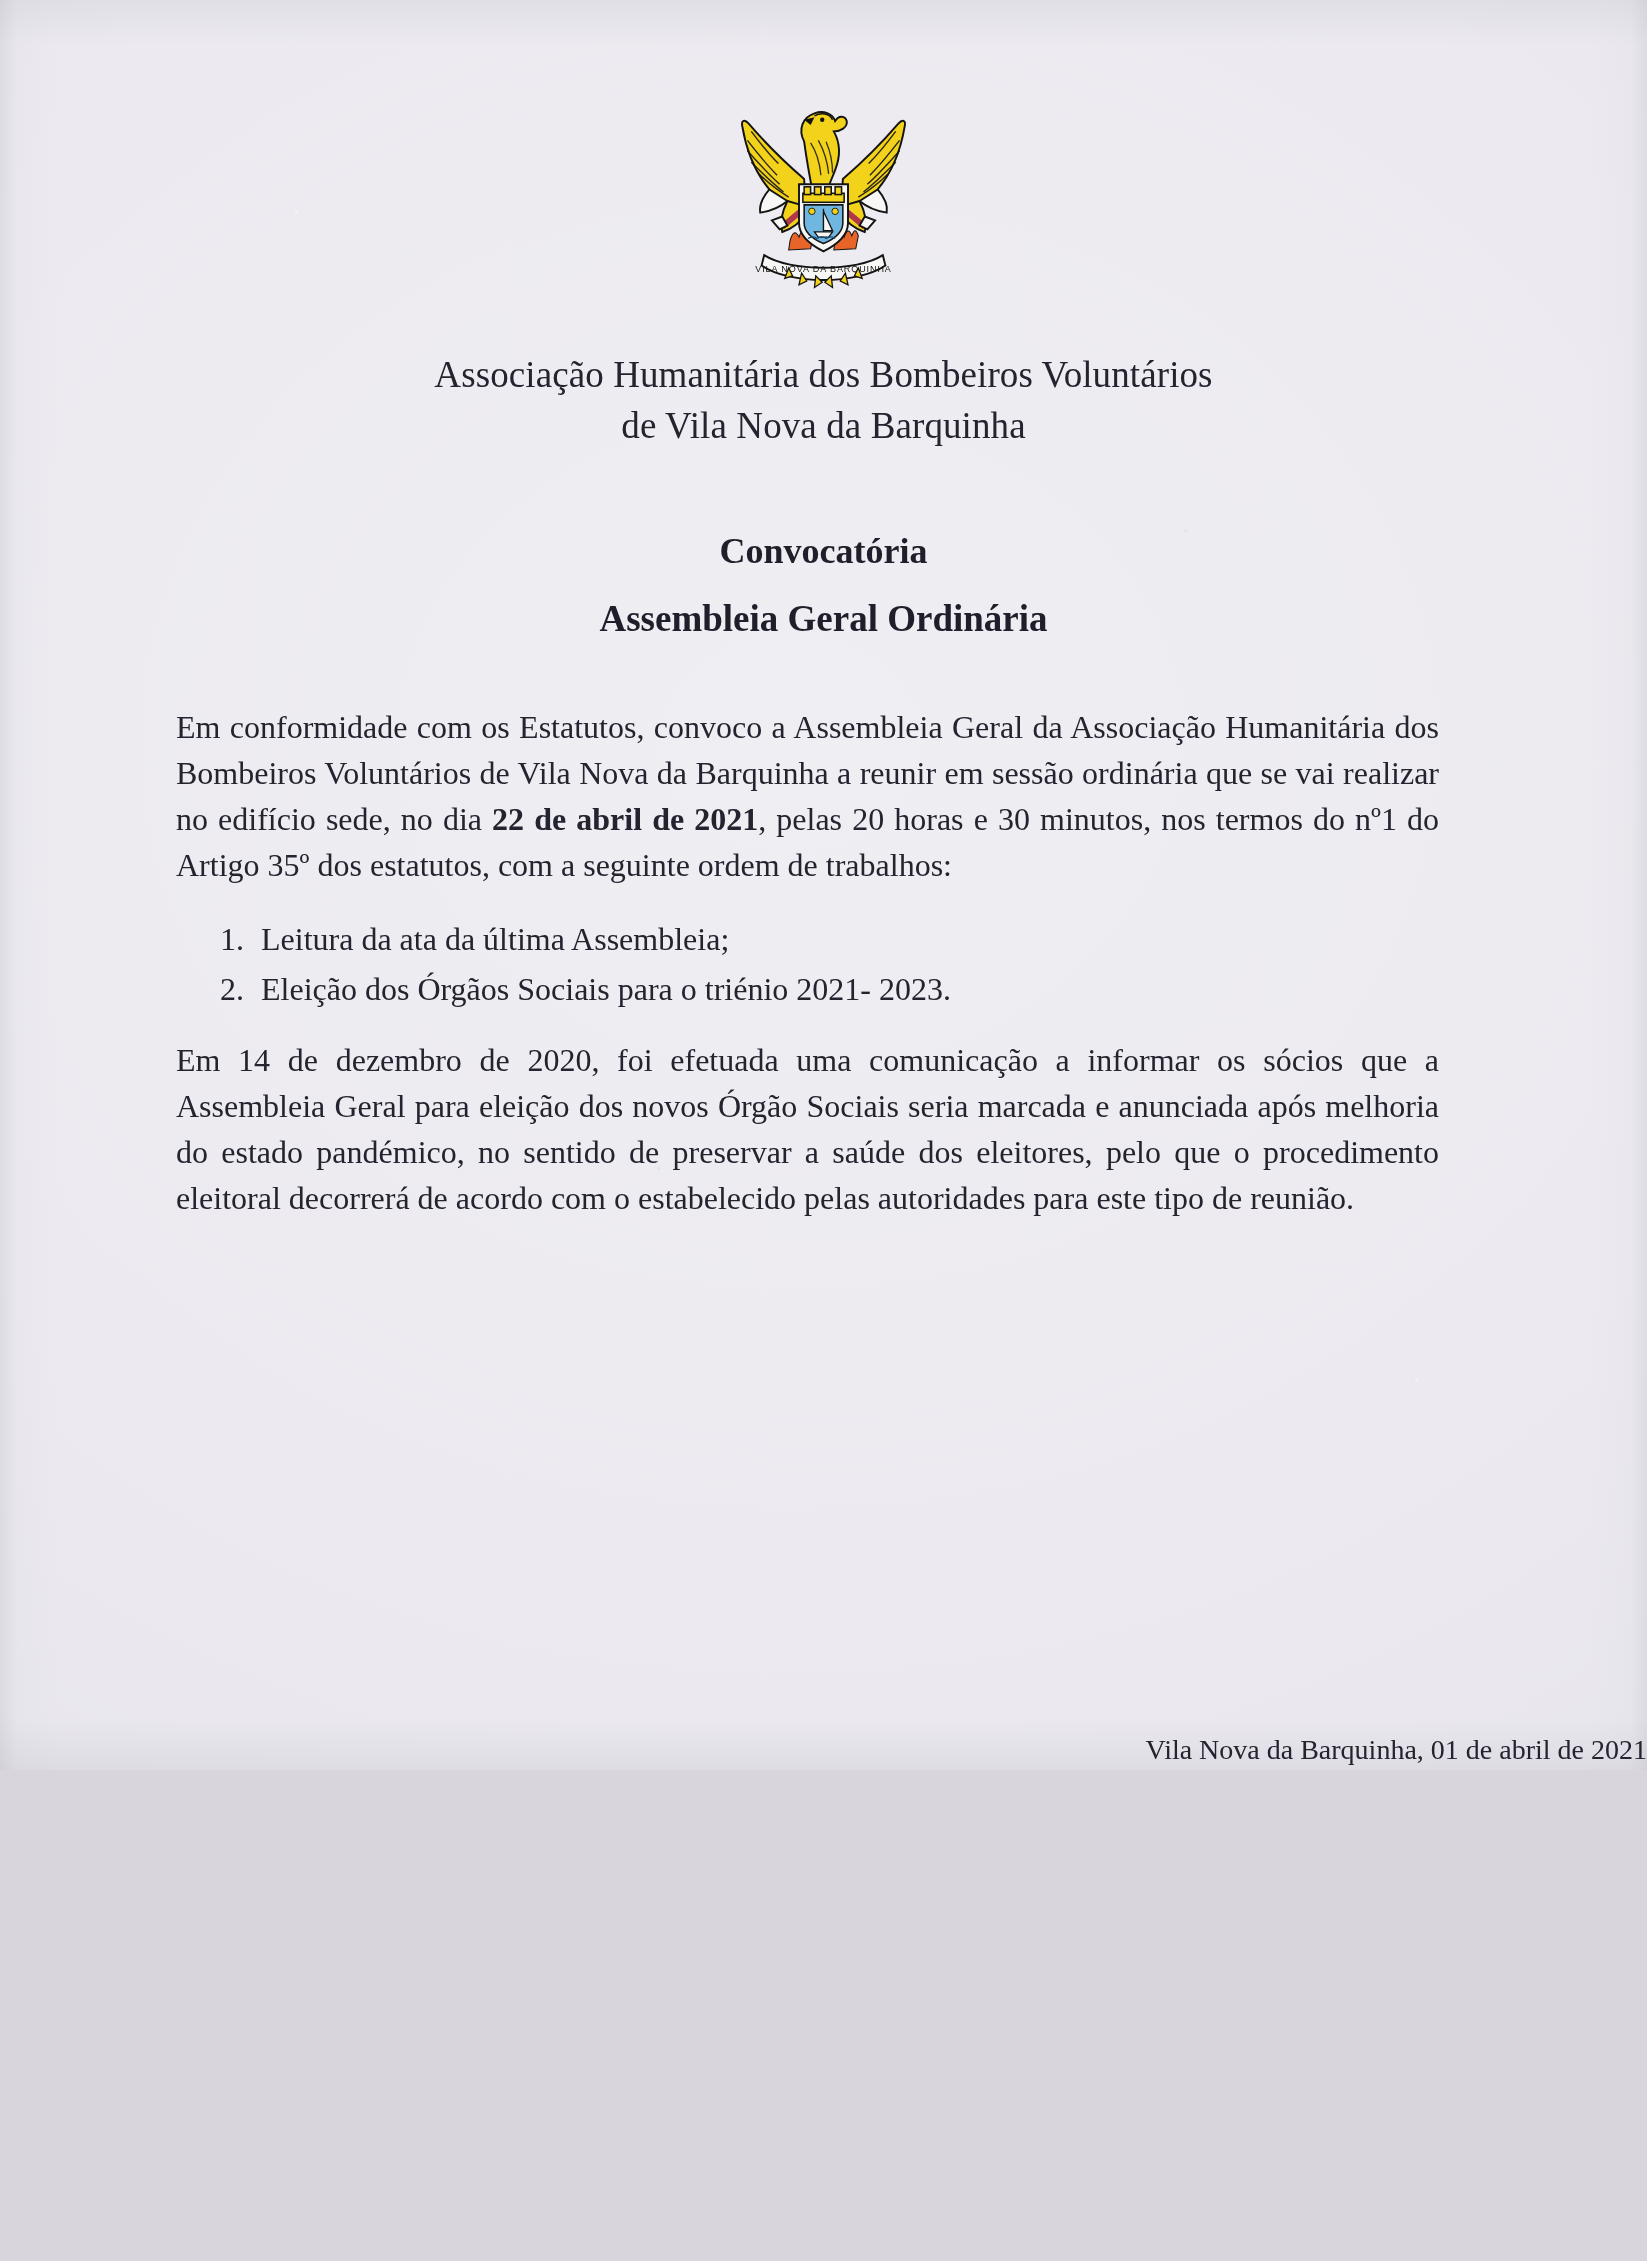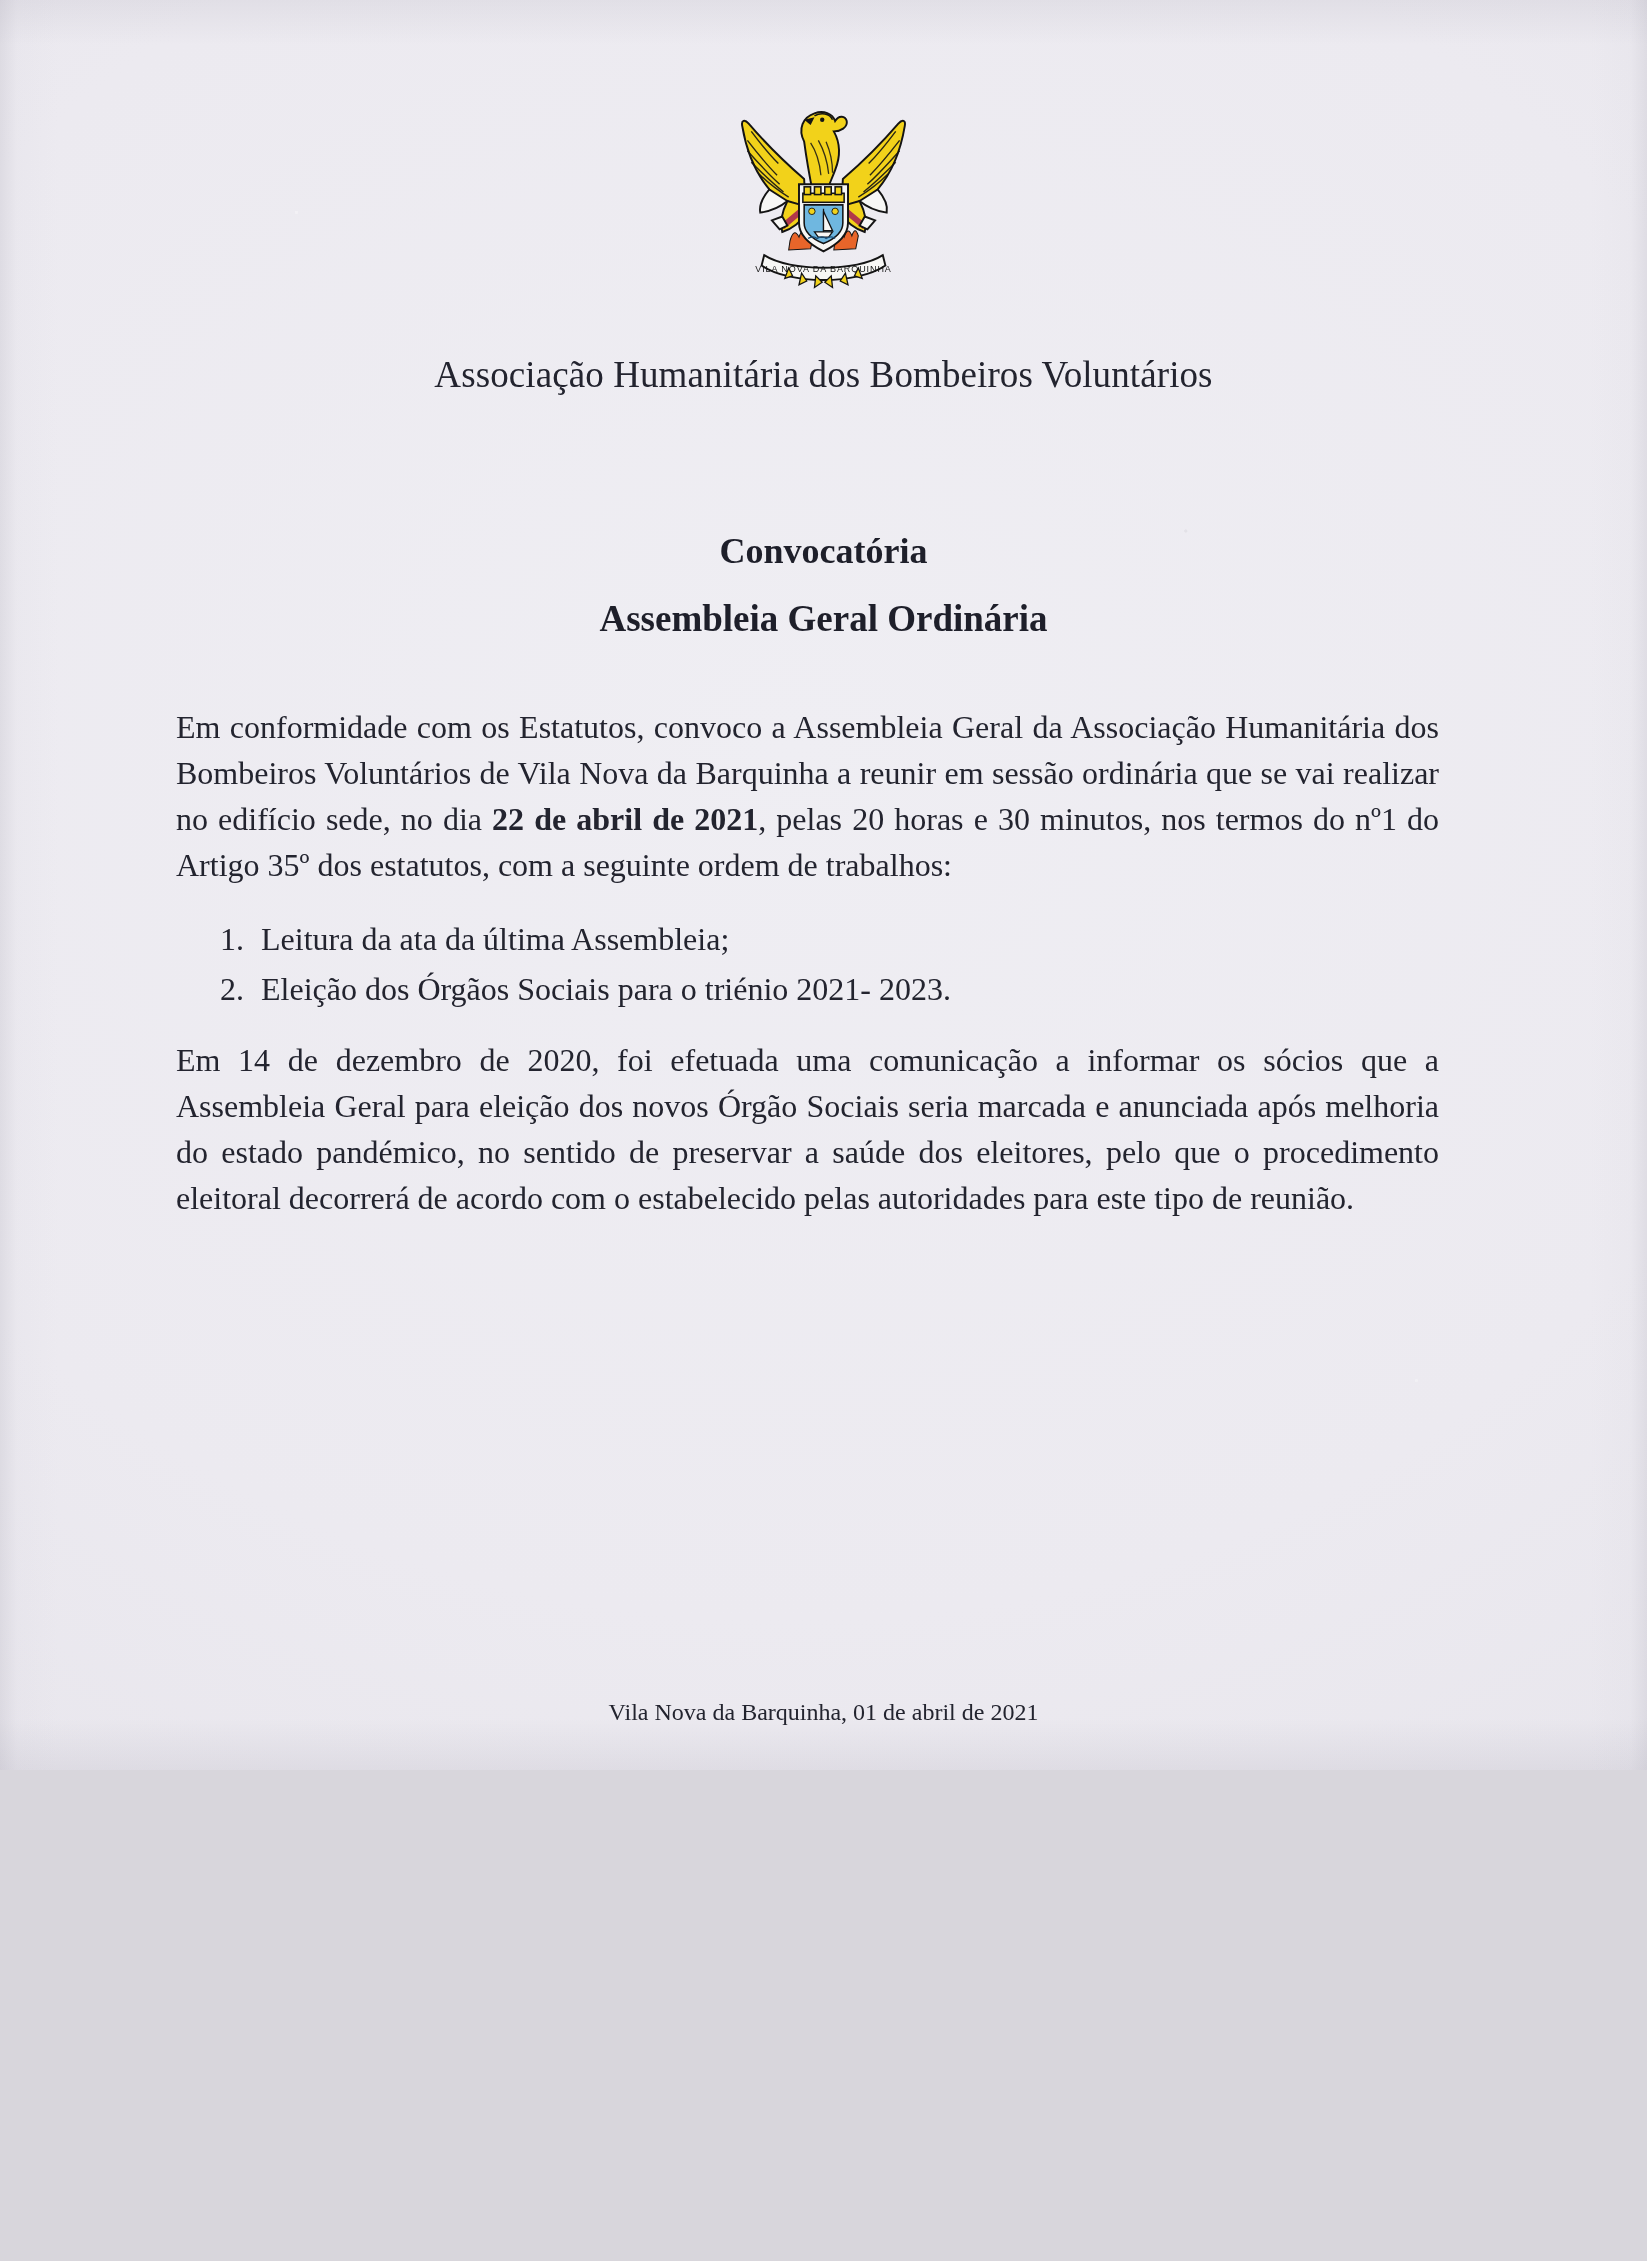--- a/index.html
+++ b/index.html
@@ -126,23 +126,23 @@
   }
   ol.agenda li {
     padding-left: 9px;
     margin-bottom: 1.3px;
   }
 
   
   .sig-place {
     position: absolute;
     left: 0; right: 0;
-    top: 1699px;
-    text-align: center;
-    font-size: 24px;
+    top: 1734px;
+    text-align: right;
+    font-size: 28px;
     color: #23242f;
   }
   .sig-role {
     position: absolute;
     left: 0; right: 0;
     top: 1861px;
     text-align: center;
     font-size: 32px;
     color: #23242f;
   }
@@ -260,20 +260,21 @@
           <path d="M168 268 l-2 18 l12 -8 Z"></path>
           <path d="M192 268 l2 18 l-12 -8 Z"></path>
           <path d="M214 264 l4 18 l-12 -6 Z"></path>
           <path d="M234 256 l6 16 l-12 -4 Z"></path>
         </g>
       </svg>
     </div>
 
     <div class="org-title">
       <span>Associação Humanitária dos Bombeiros Voluntários</span>
+      <span class="line2">de Vila Nova da Barquinha</span>
     </div>
 
     <div class="heading-convocatoria">Convocatória</div>
     <div class="heading-assembleia">Assembleia Geral Ordinária</div>
 
     <div class="body-block">
 
       <p class="para"><span>Em conformidade com os Estatutos, convoco a Assembleia Geral da Associação Humanitária dos Bombeiros Voluntários de Vila Nova da Barquinha a reunir em sessão ordinária que se vai realizar no edifício sede, no dia </span><b>22 de abril de 2021</b><span>, pelas 20 horas e 30 minutos, nos termos do nº1 do Artigo 35º dos estatutos, com a seguinte ordem de trabalhos:</span></p>
 
       <ol class="agenda">

